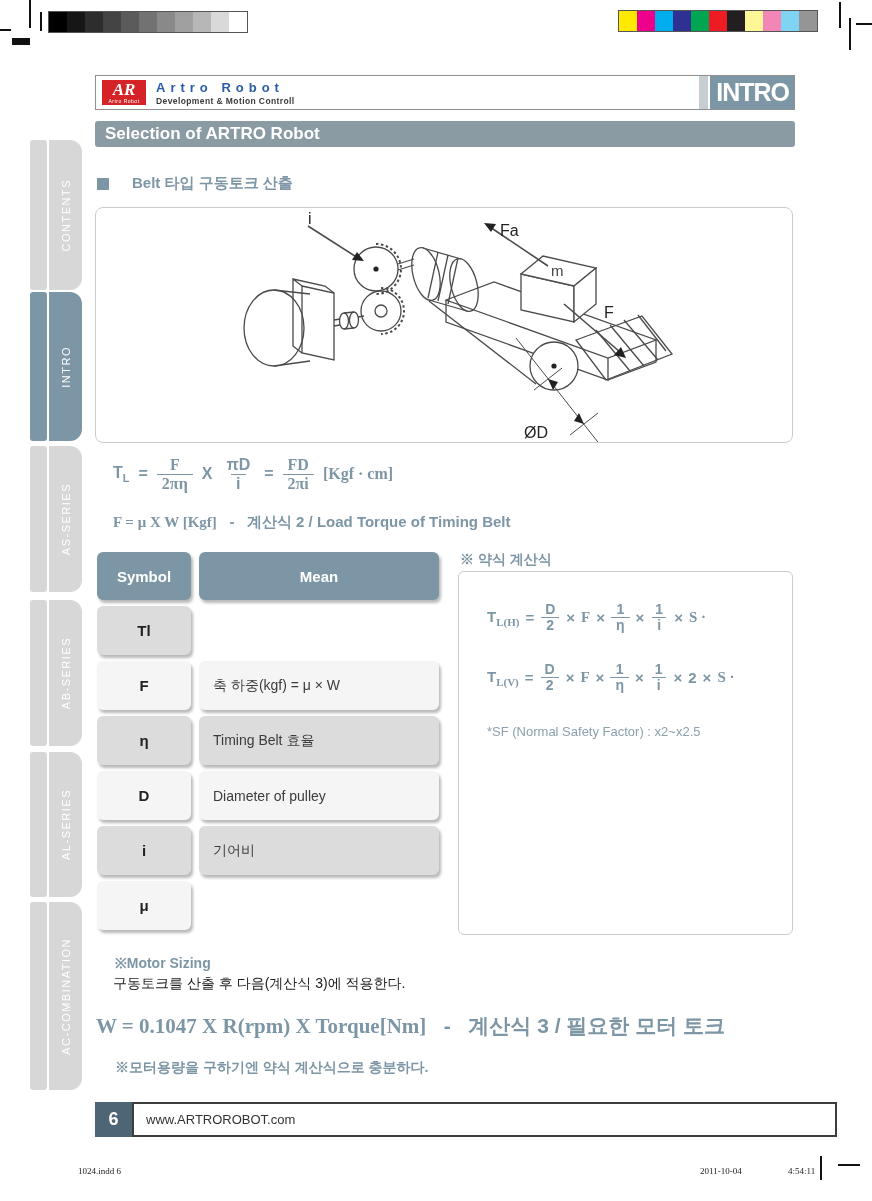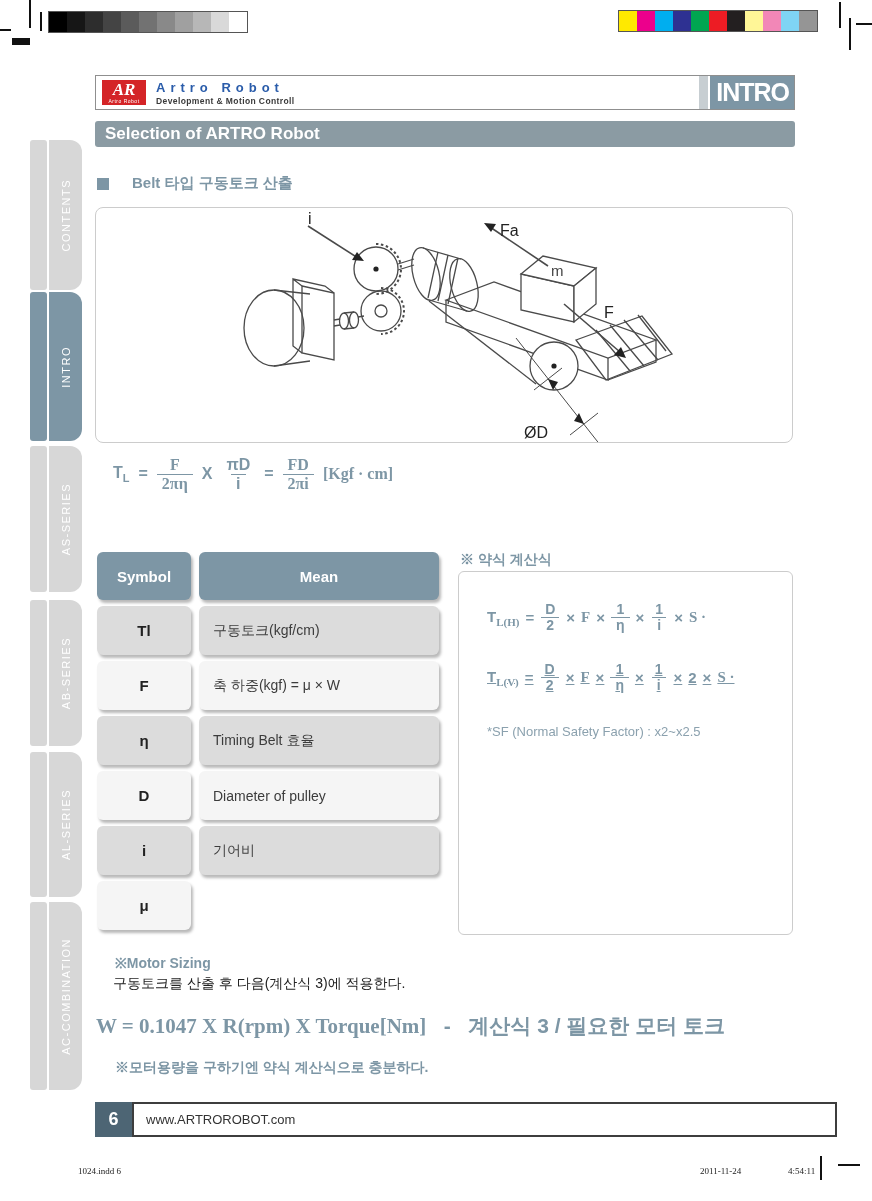--- a/index.html
+++ b/index.html
@@ -65,21 +65,21 @@
   .hrow .c-sym{color:#fff;} 
   .trow:not(.hrow) .cell{height:49px;}
   .rdark .cell{background:var(--row_dark);} .rlight .cell{background:var(--row_light);}
   
   .short-label{position:absolute;left:460px;top:551px;color:var(--accent);font-weight:bold;font-size:14px;}
   .short-box{position:absolute;left:458px;top:571px;width:335px;height:364px;border:1px solid #ccc;
              border-radius:6px;box-sizing:border-box;background:#fff;}
   .sformula{position:absolute;color:var(--accent);font-size:15px;font-weight:bold;display:flex;
             align-items:center;gap:6px;}
   .sformula .frac{font-size:14px;}
-  .sf1{left:28px;top:30px;} .sf2{left:28px;top:90px;text-decoration:underline;}
+  .sf1{left:28px;top:30px;} .sf2{left:28px;top:90px;}
   .sub{font-size:11px;vertical-align:sub;}
   .short-note{position:absolute;left:28px;top:152px;color:#8ba1ae;font-size:13px;}
   
   .ms-title{position:absolute;left:115px;top:953px;color:var(--accent);font-weight:bold;font-size:14px;}
   .ms-desc{position:absolute;left:113px;top:975px;color:#222;font-size:14px;}
   .formula3{position:absolute;left:96px;top:1012px;font-size:21px;font-weight:bold;color:var(--accent);}
   .ms-note{position:absolute;left:115px;top:1059px;color:var(--accent);font-weight:bold;font-size:14px;}
   
   .page-box{position:absolute;left:95px;top:1102px;width:37px;height:35px;background:var(--page_box);
             color:#fff;font-weight:bold;font-size:18px;display:flex;align-items:center;justify-content:center;}
@@ -270,29 +270,33 @@
         <span class="den">i</span>
       </span>
     <span>=</span>
     <span class="frac serif">
         <span class="num">FD</span>
         <span class="den">2πi</span>
       </span>
     <span class="serif">[Kgf · cm]</span>
   </div>
 
+  <div class="formula2">
+    <span class="serif">F = μ X W [Kgf]</span>
+    <span>&nbsp;&nbsp;</span><span>-</span><span>&nbsp;&nbsp;</span>
+    <span>계산식 2 / Load Torque of Timing Belt</span>
+  </div>
 
   <div class="table-wrap">
     <div class="trow hrow">
       <div class="cell c-sym">Symbol</div>
       <div class="cell c-mean" style="justify-content:center;padding-left:0;">Mean</div>
     </div>
     <div class="trow rdark">
       <div class="cell c-sym">Tl</div>
-      <div class="cell c-mean">구동토크(kgf/cm)</div>
     </div>
     <div class="trow rlight">
       <div class="cell c-sym">F</div>
       <div class="cell c-mean">축 하중(kgf) = μ × W</div>
     </div>
     <div class="trow rdark">
       <div class="cell c-sym">η</div>
       <div class="cell c-mean">Timing Belt 효율</div>
     </div>
     <div class="trow rlight">
@@ -367,16 +371,16 @@
     <span>계산식 3 / 필요한 모터 토크</span>
   </div>
   <div class="ms-note">※모터용량을 구하기엔 약식 계산식으로 충분하다.</div>
 
   <div class="page-box">6</div>
   <div class="url-bar">
       <span>www.ARTROROBOT.com</span>
     </div>
 
   <div class="print-info pi-file">1024.indd   6</div>
-  <div class="print-info pi-date">2011-11-24</div>
+  <div class="print-info pi-date">2011-10-04</div>
   <div class="print-info pi-time">4:54:11</div>
 
 </div>
 
 </body></html>

